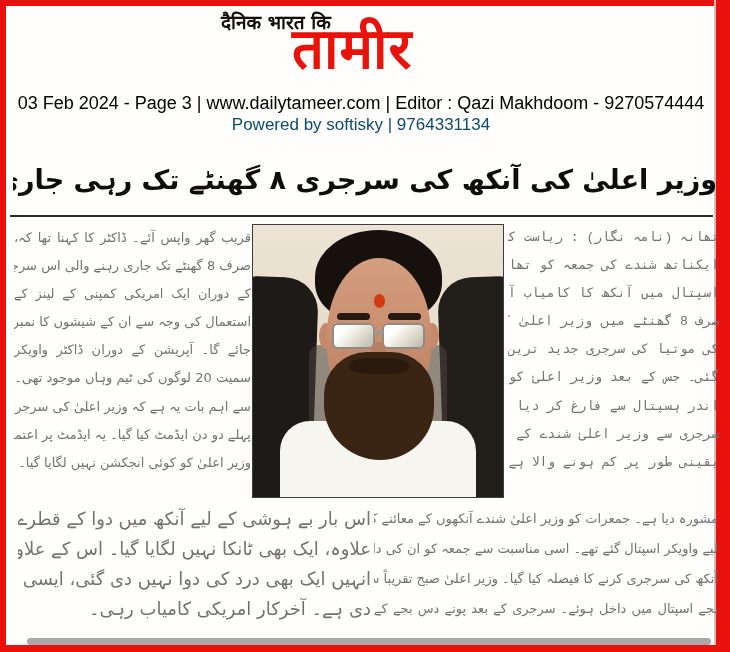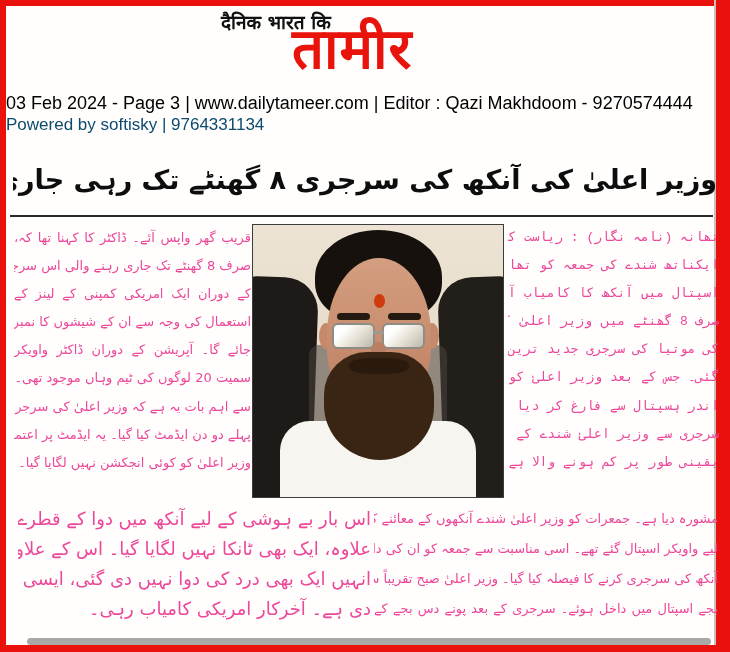--- a/index.html
+++ b/index.html
@@ -15,33 +15,33 @@
   .edge-bottom{left:0;bottom:0;width:730px;height:7px;}
   .edge-right-inner{position:absolute;right:14px;top:0;width:2px;height:652px;background:#c9c2bb;}
 
   
   .tagline{position:absolute;left:221px;top:9px;font-family:"DejaVu Sans",sans-serif;
            font-weight:bold;font-size:19px;color:#111;}
   .logo{position:absolute;left:292px;top:14px;width:260px;font-family:"DejaVu Sans",sans-serif;
         font-weight:bold;font-size:56px;line-height:70px;color:#e8130b;letter-spacing:1px;}
 
   
-  .infobar{position:absolute;left:6px;top:92px;width:710px;}
+  .infobar{position:absolute;left:6px;top:92px;width:710px;text-align:center;}
   .info-l1{font-size:18px;line-height:22px;color:#000;}
   .info-l2{font-size:17px;line-height:22px;color:#0c4a6e;}
 
   
   .headline{position:absolute;left:13px;top:150px;width:704px;height:60px;
             direction:rtl;font-family:"DejaVu Sans",sans-serif;font-weight:bold;
             font-size:27px;line-height:60px;color:#0d0d0d;
             text-align:justify;text-align-last:justify;white-space:nowrap;overflow:hidden;}
   .head-rule{position:absolute;left:10px;top:215px;width:703px;height:2px;background:#2a2a2a;}
 
   
-  .ucol{position:absolute;direction:rtl;font-family:"DejaVu Sans",sans-serif;color:#ec4899;overflow:hidden;}
+  .ucol{position:absolute;direction:rtl;font-family:"DejaVu Sans",sans-serif;color:#737373;overflow:hidden;}
   .tline{text-align:justify;text-align-last:justify;white-space:nowrap;overflow:hidden;}
   .col-right{left:508px;top:224px;width:211px;height:282px;font-size:13px;}
   .col-right .tline{line-height:28.1px;font-family:Liberation Mono, monospace;}
   .col-left{left:14px;top:224px;width:237px;height:282px;font-size:13px;}
   .col-left .tline{line-height:28.1px;}
   .col-br{left:374px;top:504px;width:344px;height:122px;font-size:13px;}
   .col-br .tline{line-height:30px;}
   .col-bl{left:18px;top:504px;width:353px;height:122px;font-size:18px;}
   .col-bl .tline{line-height:30px;}
   .col-bl .tline:last-child{text-align-last:start;}

